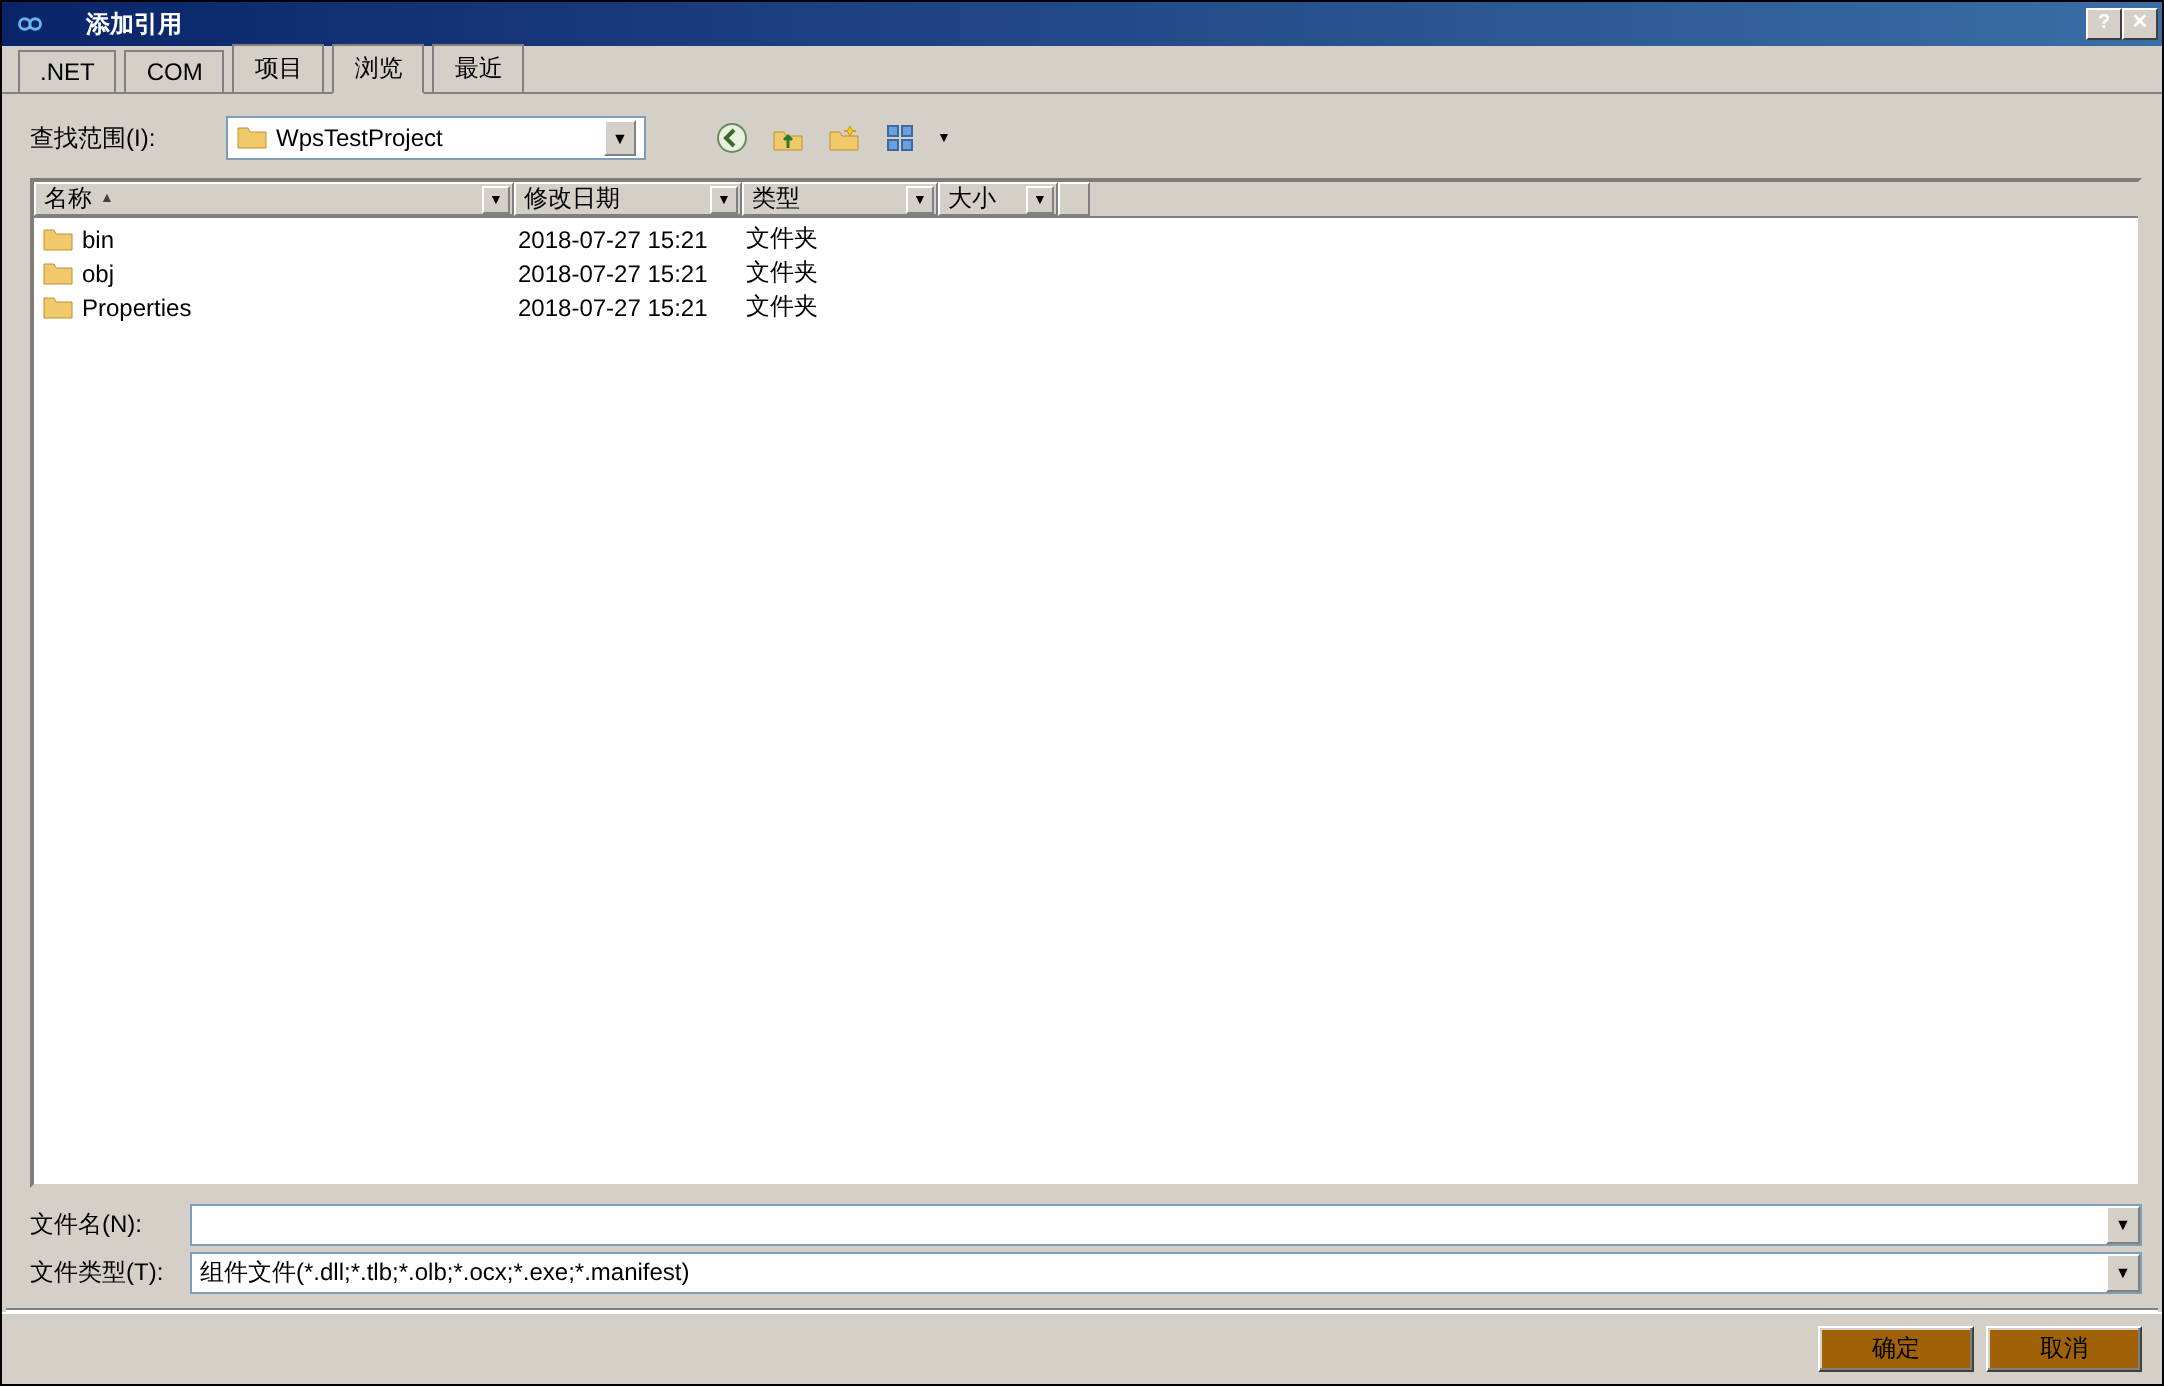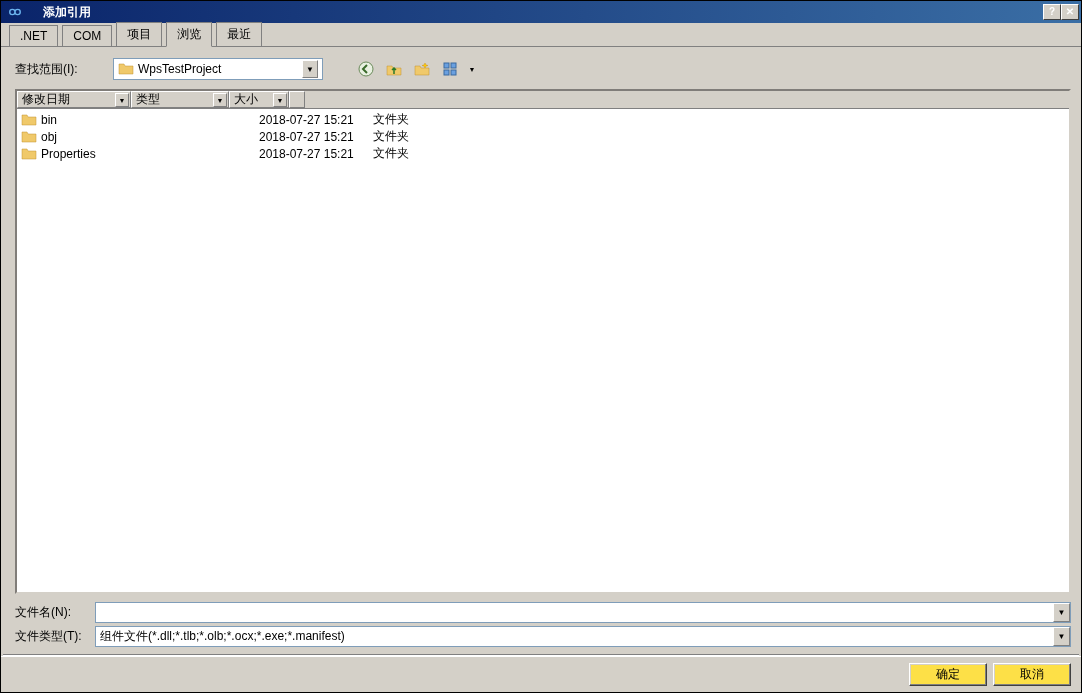--- a/index.html
+++ b/index.html
@@ -48,21 +48,21 @@
 .bottom-fields { margin-top: 6px; }
 .bfr { display: flex; align-items: center; height: 24px; }
 .bfr .lbl { width: 80px; }
 .bfr .inpwrap { flex: 1; height: 21px; border: 1px solid #7f9db9; background: #fff; display: flex; align-items: center; font-family: "Courier New", monospace; font-size: 12px; }
 .bfr .inpwrap .selected { background: #316ac5; color: #fff; padding: 0 1px; margin-left: 2px; }
 .bfr .inpwrap .dd2 { width: 17px; height: 19px; background: #d4d0c8; border: 1px solid #fff; border-right-color: #808080; border-bottom-color: #808080; display: flex; align-items: center; justify-content: center; font-size: 8px; cursor: pointer; margin-left: auto; }
 .bfr .inpwrap .plain { padding-left: 4px; flex: 1; }
 
 .btnbar { height: 36px; display: flex; align-items: center; justify-content: flex-end; padding: 0 10px; gap: 6px; border-top: 1px solid #fff; }
 .btnbar-sep { height: 2px; border-top: 1px solid #808080; border-bottom: 1px solid #fff; margin: 0 2px; }
-.btn { width: 78px; height: 23px; background: #fde047; border: 1px solid #fff; border-right-color: #404040; border-bottom-color: #404040; box-shadow: inset -1px -1px 0 #808080, inset 1px 1px 0 #d4d0c8; cursor: pointer; }
+.btn { width: 78px; height: 23px; background: #a16207; border: 1px solid #fff; border-right-color: #404040; border-bottom-color: #404040; box-shadow: inset -1px -1px 0 #808080, inset 1px 1px 0 #d4d0c8; cursor: pointer; }
 
 .folder-icon { fill: #f0c96a; stroke: #c09030; stroke-width: 0.5; }
 </style>
 </head>
 <body>
 
 <div class="dialog">
 
   <div class="titlebar">
     <span class="tb-icon">
@@ -124,20 +124,25 @@
               <rect x="2" y="9" width="5" height="5" fill="#6aa0e0" stroke="#3a6aa0"></rect>
               <rect x="9" y="9" width="5" height="5" fill="#6aa0e0" stroke="#3a6aa0"></rect>
             </svg>
         </div>
         <div class="nav-dd">▼</div>
       </div>
     </div>
 
     <div class="filelist">
       <div class="flhdr">
+        <div class="flhcell c-name">
+          <span>名称</span>
+          <span class="sort">▲</span>
+          <span class="hddrop">▼</span>
+        </div>
         <div class="flhcell c-date">
           <span>修改日期</span>
           <span class="hddrop">▼</span>
         </div>
         <div class="flhcell c-type">
           <span>类型</span>
           <span class="hddrop">▼</span>
         </div>
         <div class="flhcell c-size">
           <span>大小</span>

